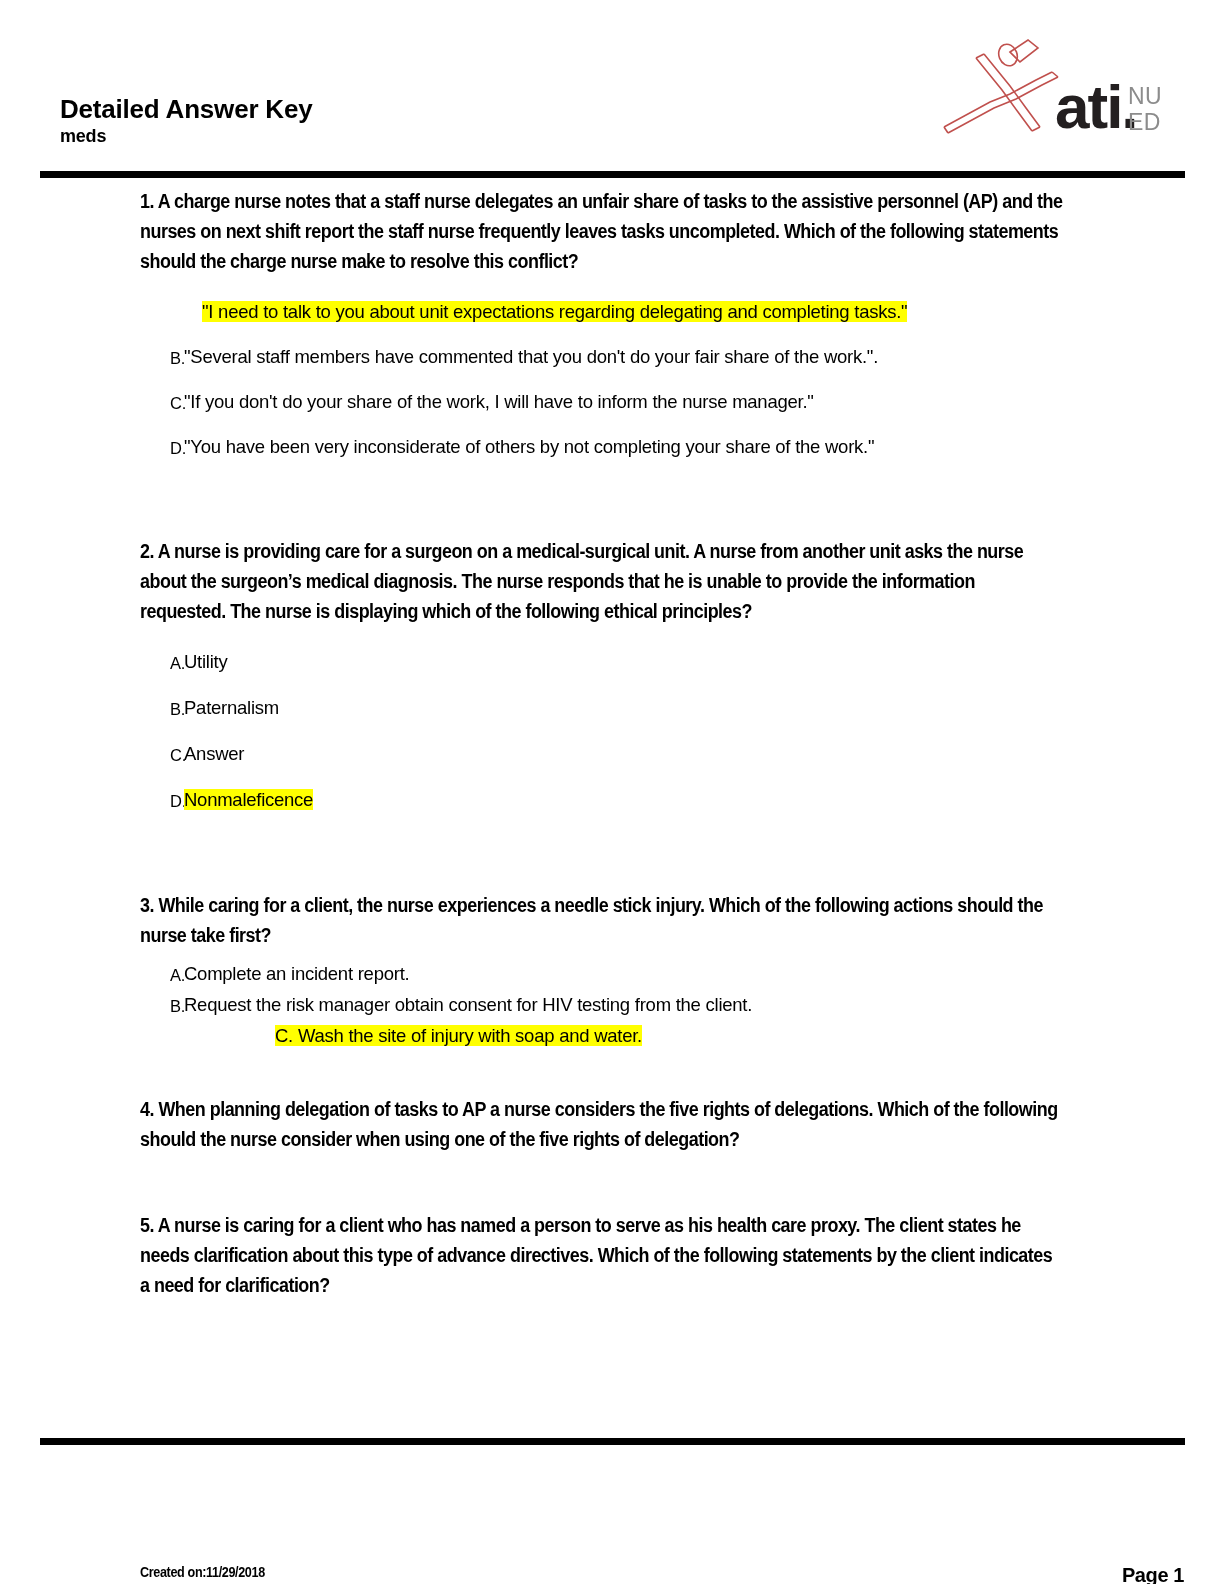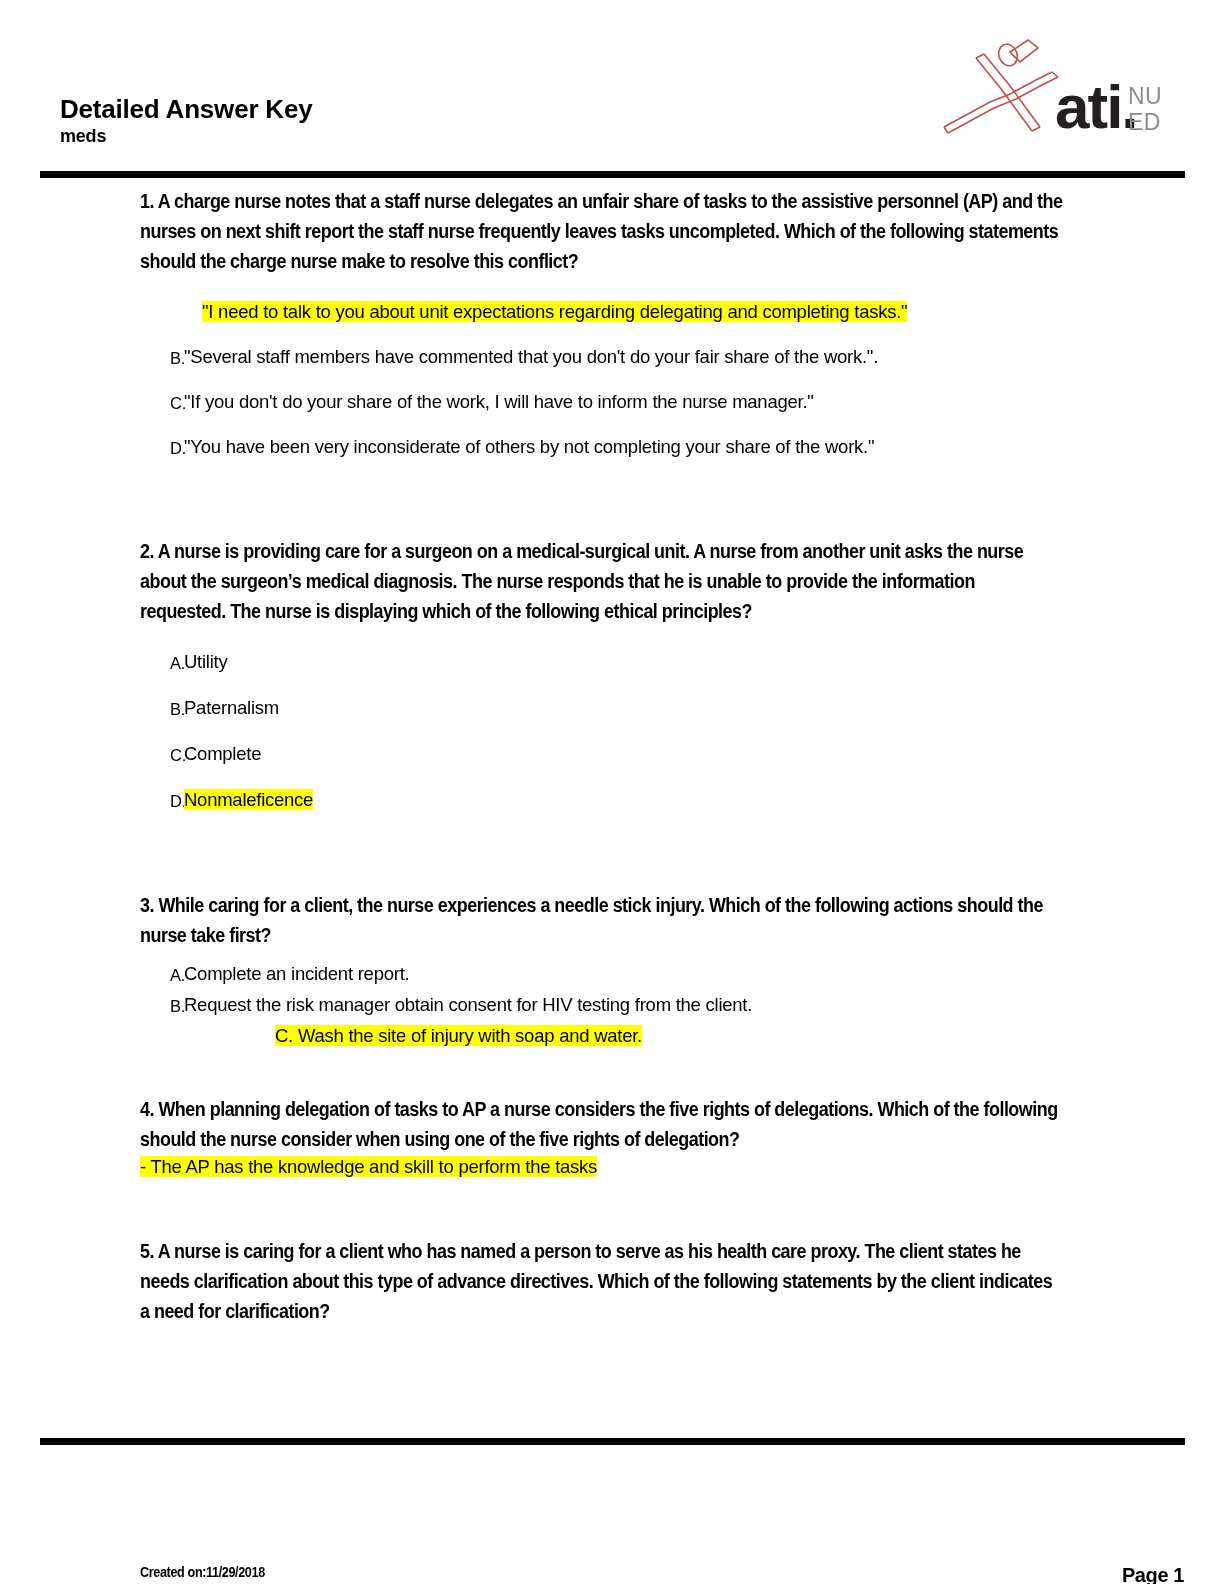--- a/index.html
+++ b/index.html
@@ -256,21 +256,21 @@
         <li class="opt">
           <span class="opt-letter">A.</span>
           <span class="opt-body">Utility</span>
         </li>
         <li class="opt">
           <span class="opt-letter">B.</span>
           <span class="opt-body">Paternalism</span>
         </li>
         <li class="opt">
           <span class="opt-letter">C.</span>
-          <span class="opt-body">Complete</span>
+          <span class="opt-body">Answer</span>
         </li>
         <li class="opt">
           <span class="opt-letter">D.</span>
           <span class="opt-body"><span class="hl">Nonmaleficence</span></span>
         </li>
       </ul>
     </div>
 
     <div class="spacer-lg"></div>
 
@@ -290,21 +290,20 @@
           <span class="opt-letter"></span>
           <span class="opt-body"><span class="hl">C. Wash the site of injury with soap and water.</span></span>
         </li>
       </ul>
     </div>
 
     <div class="spacer-md"></div>
 
     <div class="qblock">
       <div class="qtext">4. When planning delegation of tasks to AP a nurse considers the five rights of delegations. Which of the following should the nurse consider when using one of the five rights of delegation?</div>
-      <div class="ansline flush"><span class="hl">- The AP has the knowledge and skill to perform the tasks</span></div>
     </div>
 
     <div class="spacer-lg"></div>
 
     <div class="qblock">
       <div class="qtext">5. A nurse is caring for a client who has named a person to serve as his health care proxy. The client states he needs clarification about this type of advance directives. Which of the following statements by the client indicates a need for clarification?</div>
     </div>
 
   </div>
 

